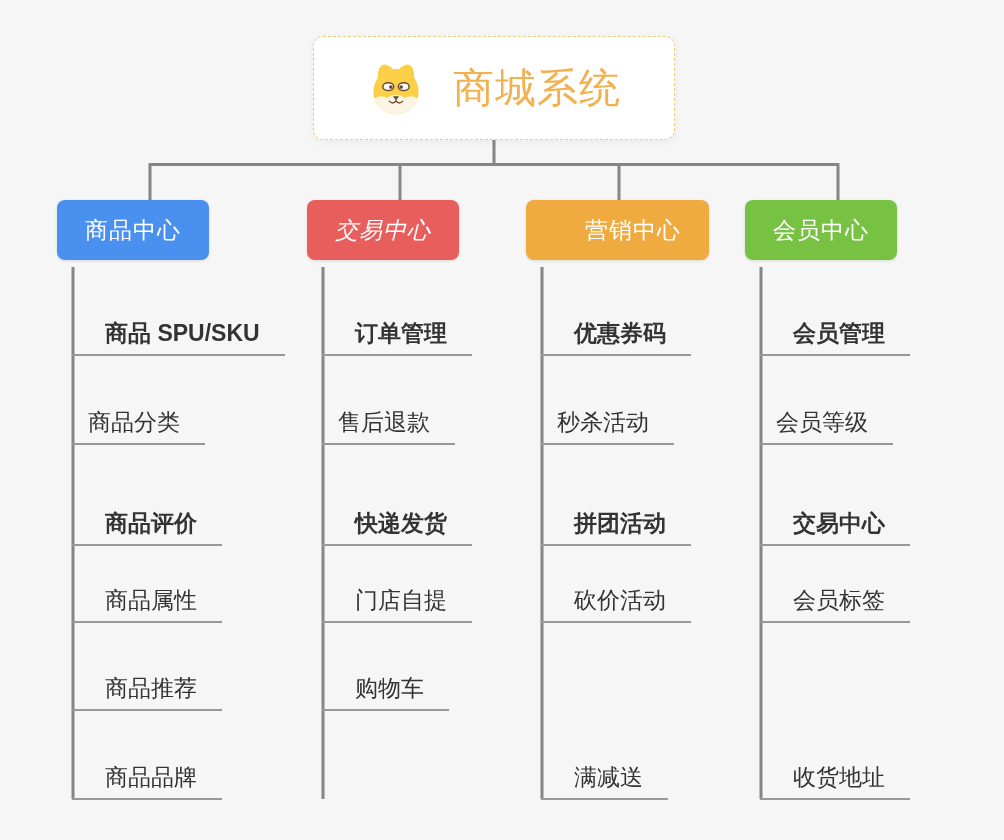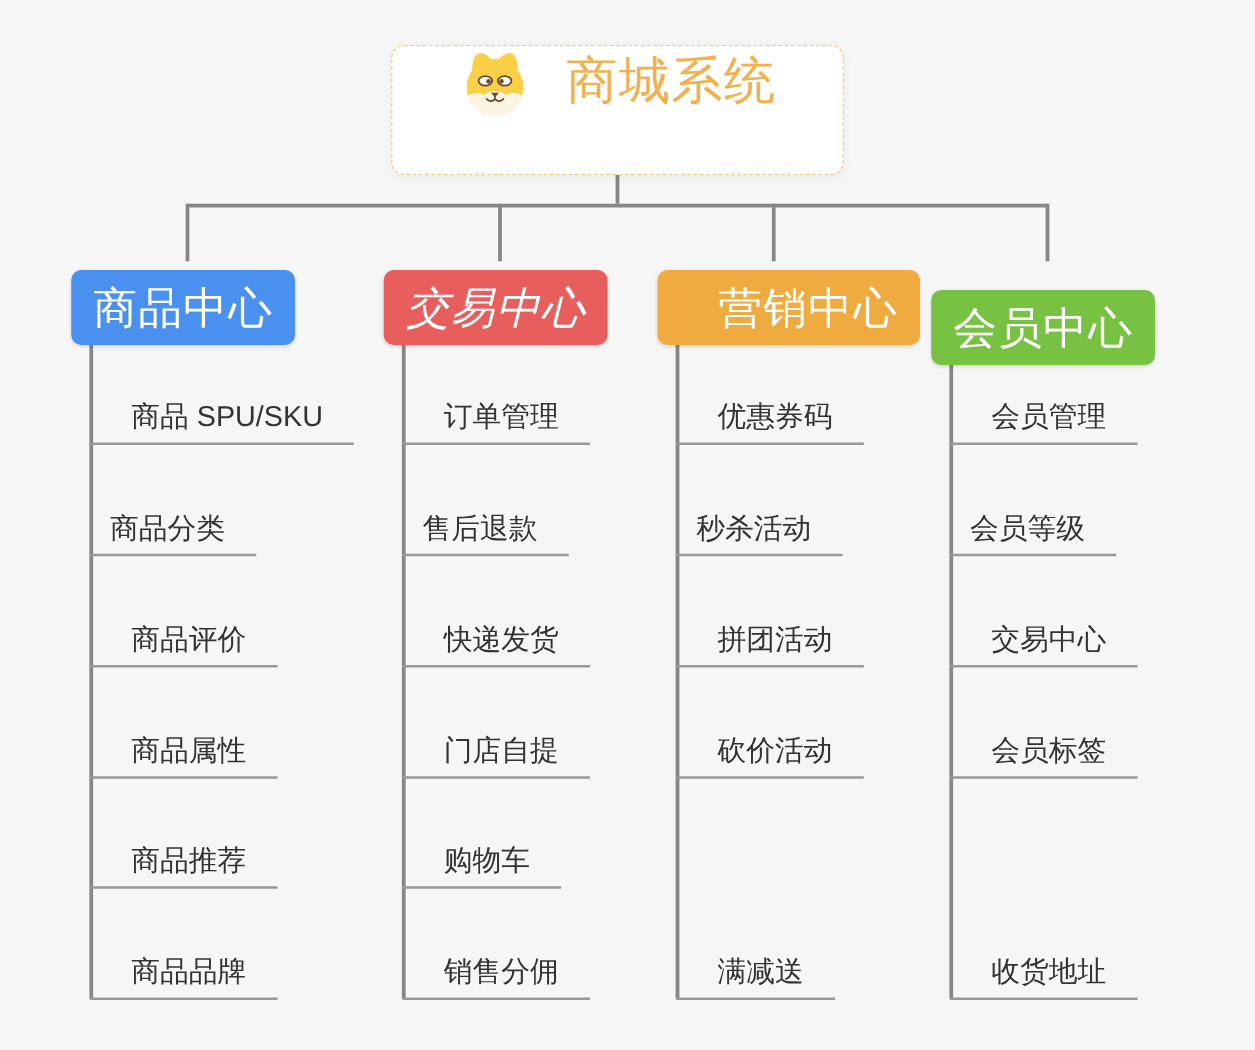--- a/index.html
+++ b/index.html
@@ -7,44 +7,44 @@
   #canvas{position:relative;width:1004px;height:840px;background:#f6f6f6;overflow:hidden;}
 
   
   #connectors{position:absolute;left:0;top:0;width:1004px;height:840px;pointer-events:none;}
 
   
   .root-node{
     position:absolute;left:313px;top:36px;width:362px;height:104px;
     background:#ffffff;border:1px dashed #f2c879;border-radius:10px;
     box-shadow:0 2px 8px rgba(0,0,0,0.05);
-    display:flex;align-items:flex-start;justify-content:center;gap:28px;
+    display:flex;align-items:center;justify-content:center;gap:28px;
     box-sizing:border-box;
   }
   .root-title{font-size:41px;letter-spacing:1px;font-weight:400;}
 
   
   .branch-box{
-    position:absolute;top:216px;width:179px;height:60px;border-radius:8px;
+    position:absolute;top:200px;width:152px;height:60px;border-radius:8px;
     display:flex;align-items:center;justify-content:center;
-    color:#ffffff;font-size:35px;letter-spacing:1px;
+    color:#ffffff;font-size:23px;letter-spacing:1px;
     box-shadow:0 1px 3px rgba(0,0,0,0.12);
   }
   .branch-1{left:57px;} .branch-2{left:307px;font-style:italic;} .branch-3{left:526px;padding-left:31px;} .branch-4{left:745px;}
 
   
   .leaf{
     position:absolute;height:38px;box-sizing:border-box;
     border-bottom:2px solid #989898;
     padding:0 25px 5px 33px;
     display:flex;align-items:flex-end;
     font-size:23px;color:#333333;white-space:nowrap;
   }
   .col-1{left:72px;} .col-2{left:322px;} .col-3{left:541px;} .col-4{left:760px;}
-  .row-0{top:318px;} .row-1{top:407px;padding-left:16px;} .row-2{top:496px;}
+  .row-0{top:318px;font-weight:bold;} .row-1{top:407px;padding-left:16px;} .row-2{top:508px;font-weight:bold;}
   .row-3{top:585px;} .row-4{top:673px;} .row-5{top:762px;}
 
   .dog-icon{display:block;}
 </style>
 </head>
 <body>
 
 <div id="canvas">
 
   <svg id="connectors" viewBox="0 0 1004 840" xmlns="http://www.w3.org/2000/svg">
@@ -92,35 +92,34 @@
         <path d="M32 44 v2.6" stroke="#6b4a2a" stroke-width="1.4" fill="none"></path>
         <path d="M24.5 46.5 q3.7 3.8 7.5 0.2 q3.8 3.6 7.5 -0.2" stroke="#6b4a2a" stroke-width="1.5" fill="none" stroke-linecap="round"></path>
       </svg>
     </span>
     <span class="root-title" style="color: rgb(241, 177, 79);">商城系统</span>
   </div>
 
   <div class="branch-box branch-1" style="background-color: rgb(74, 144, 238);">商品中心</div>
   <div class="branch-box branch-2" style="background-color: rgb(232, 94, 92);">交易中心</div>
   <div class="branch-box branch-3" style="background-color: rgb(239, 171, 63);">营销中心</div>
-  <div class="branch-box branch-4" style="background-color: rgb(119, 194, 67); margin-top: 16px;">会员中心</div>
+  <div class="branch-box branch-4" style="background-color: rgb(119, 194, 67);">会员中心</div>
 
   <div class="leaf col-1 row-0">商品 SPU/SKU</div>
   <div class="leaf col-1 row-1">商品分类</div>
   <div class="leaf col-1 row-2">商品评价</div>
   <div class="leaf col-1 row-3">商品属性</div>
   <div class="leaf col-1 row-4">商品推荐</div>
   <div class="leaf col-1 row-5">商品品牌</div>
 
   <div class="leaf col-2 row-0">订单管理</div>
   <div class="leaf col-2 row-1">售后退款</div>
   <div class="leaf col-2 row-2">快递发货</div>
   <div class="leaf col-2 row-3">门店自提</div>
   <div class="leaf col-2 row-4">购物车</div>
-  <div class="leaf col-2 row-5">销售分佣</div>
 
   <div class="leaf col-3 row-0">优惠券码</div>
   <div class="leaf col-3 row-1">秒杀活动</div>
   <div class="leaf col-3 row-2">拼团活动</div>
   <div class="leaf col-3 row-3">砍价活动</div>
   <div class="leaf col-3 row-5">满减送</div>
 
   <div class="leaf col-4 row-0">会员管理</div>
   <div class="leaf col-4 row-1">会员等级</div>
   <div class="leaf col-4 row-2">交易中心</div>

